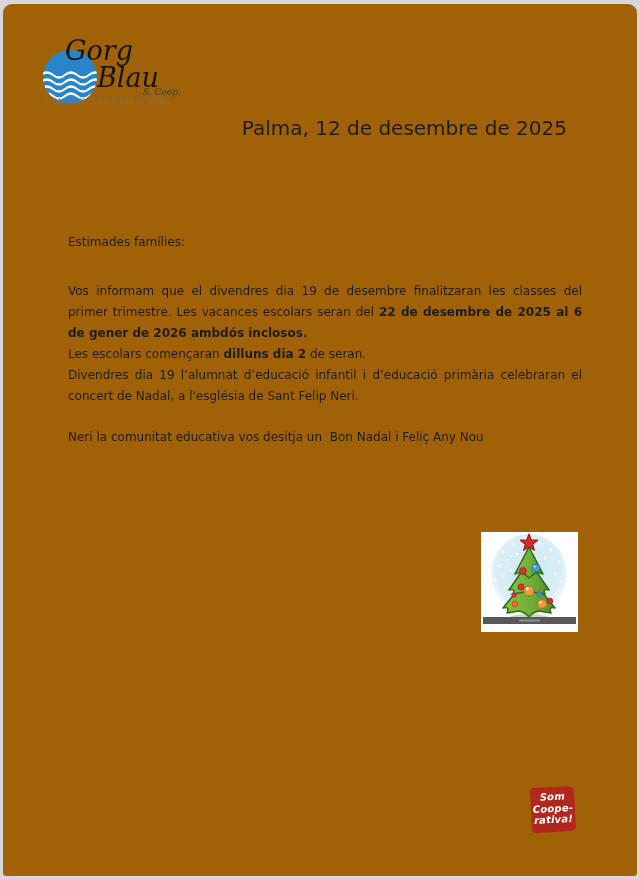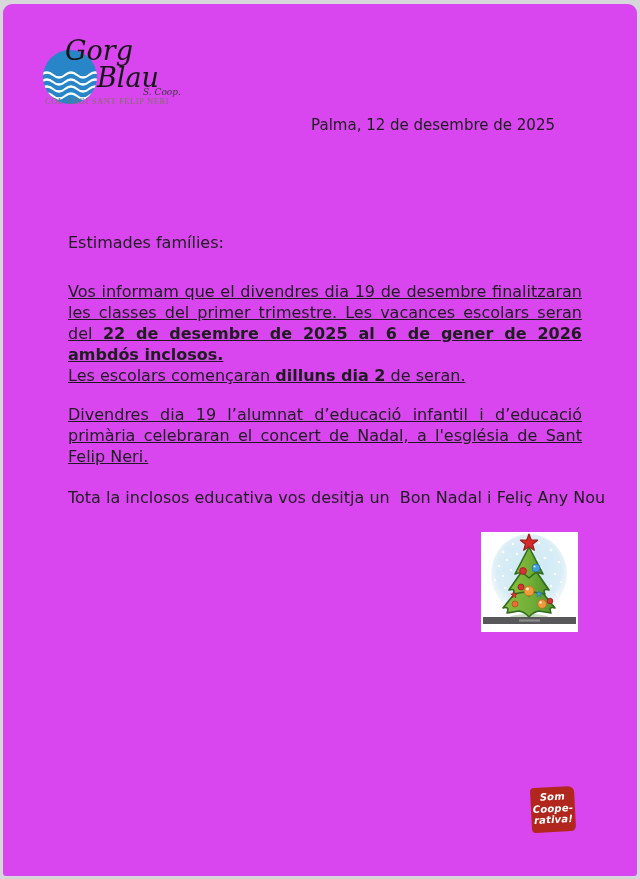--- a/index.html
+++ b/index.html
@@ -7,47 +7,47 @@
   body {
     background: #d7d7db;
     font-family: "DejaVu Sans", "Liberation Sans", sans-serif;
     color: #1d1d1f;
     position: relative;
     overflow: hidden;
   }
   .page {
     position: absolute;
     left: 3px; right: 3px; top: 4px; bottom: 3px;
-    background: #d946ef;
+    background: #a16207;
     border-radius: 9px 9px 3px 3px;
   }
 
   
   .logo { position: absolute; left: 36px; top: 31px; }
 
   
   .date-line {
     position: absolute;
-    top: 112px; right: 82px;
-    font-size: 15px;
+    top: 112px; right: 70px;
+    font-size: 20px;
     white-space: pre;
   }
 
   
   .letter-text {
     position: absolute;
     left: 65px; top: 228px;
     width: 514px;
-    font-size: 16px;
+    font-size: 12px;
     line-height: 21px;
   }
   .salutation { margin-bottom: 28px; }
-  .para { text-align: justify; text-decoration: underline; }
+  .para { text-align: justify; }
   .para b { font-weight: bold; }
-  .gap-before { margin-top: 18px; }
+  .gap-before { }
   .closing { margin-top: 20px; white-space: pre; }
 
   
   .tree-image { position: absolute; left: 478px; top: 528px; width: 97px; height: 100px; }
 
   
   .stamp {
     position: absolute;
     left: 528px; top: 783px;
     width: 44px; height: 45px;
@@ -92,21 +92,21 @@
 
   <div class="letter-text">
     <p class="salutation">Estimades famílies:</p>
 
     <div>
       <p class="para"><span>Vos informam que el divendres dia 19 de desembre finalitzaran les classes del primer trimestre. Les vacances escolars seran del </span><b>22 de desembre de 2025 al 6 de gener de 2026 ambdós inclosos.</b></p>
         <p class="para"><span>Les escolars començaran  </span><b>dilluns dia 2</b><span> de seran.</span></p>
         <p class="para gap-before"><span>Divendres dia 19 l’alumnat d’educació infantil i d’educació primària celebraran el concert de Nadal, a l'església de Sant Felip Neri.</span></p>
     </div>
 
-    <p class="closing">Tota la inclosos educativa vos desitja un  Bon Nadal i Feliç Any Nou</p>
+    <p class="closing">Neri la comunitat educativa vos desitja un  Bon Nadal i Feliç Any Nou</p>
   </div>
 
   <div class="tree-image">
     <svg width="97" height="100" viewBox="0 0 97 100">
       <defs>
         <radialGradient id="snowbg" cx="50%" cy="45%" r="60%">
           <stop offset="0%" stop-color="#cde8f4"></stop>
           <stop offset="70%" stop-color="#d9edf6"></stop>
           <stop offset="100%" stop-color="#ffffff"></stop>
         </radialGradient>

